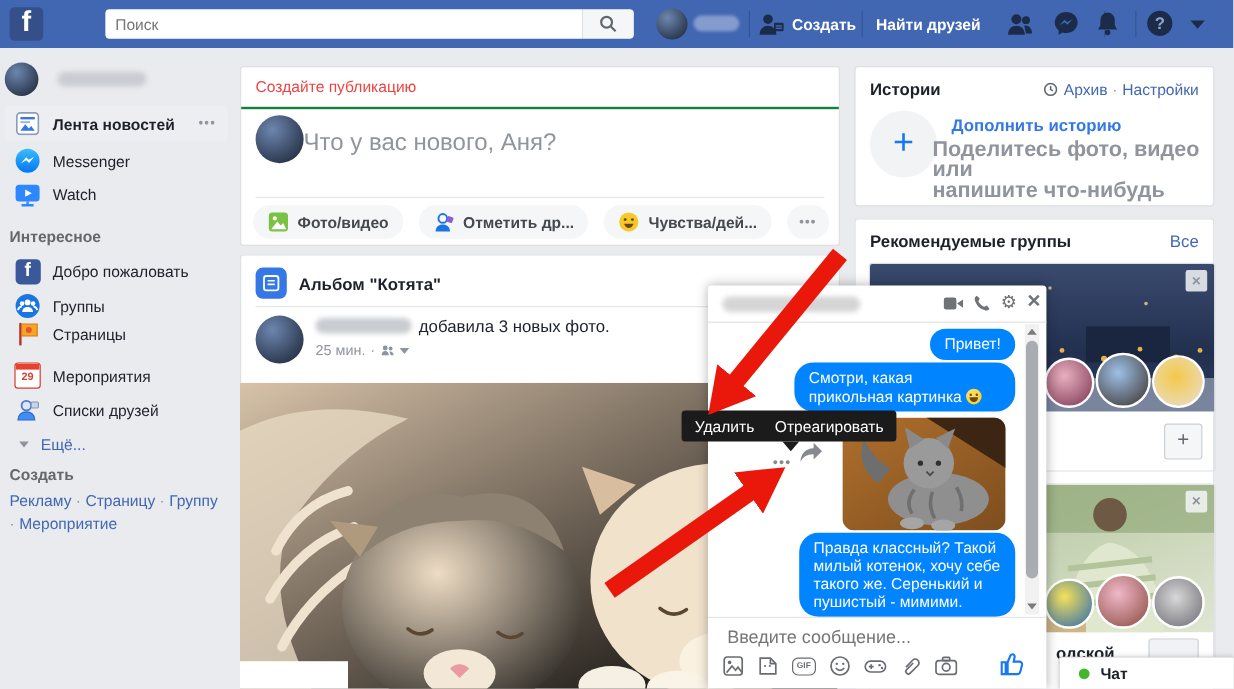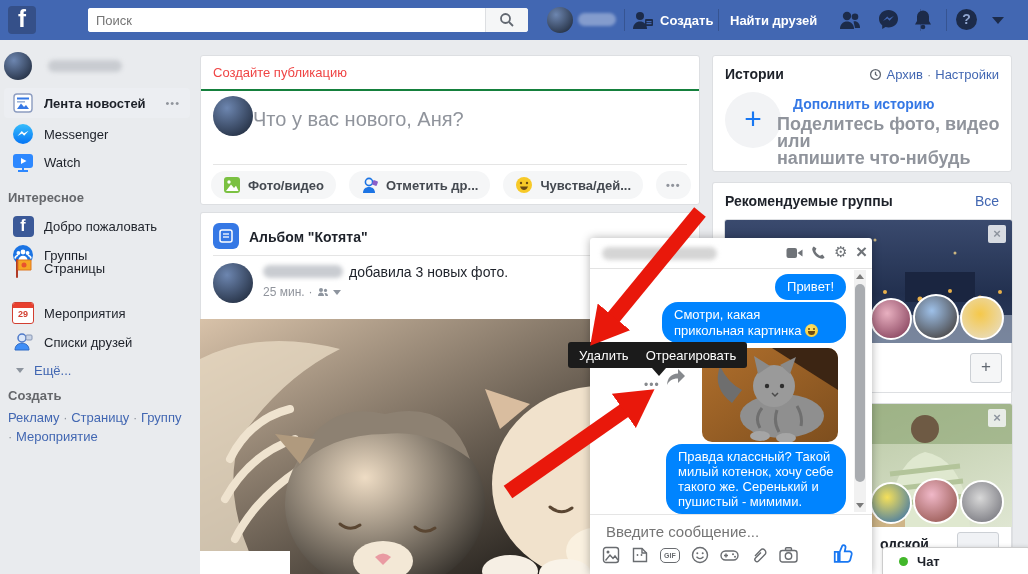--- a/index.html
+++ b/index.html
@@ -156,21 +156,21 @@
             <circle cx="11" cy="8" r="2.4" fill="#fff"></circle>
             <circle cx="6.4" cy="9" r="1.9" fill="#fff"></circle>
             <circle cx="15.6" cy="9" r="1.9" fill="#fff"></circle>
             <path d="M6.5 16c0-2.6 2-4.2 4.5-4.2s4.5 1.6 4.5 4.2z" fill="#fff"></path>
             <path d="M3 14.5c.3-1.8 1.6-3 3.2-3.2" stroke="#fff" stroke-width="1.6" fill="none"></path>
             <path d="M19 14.5c-.3-1.8-1.6-3-3.2-3.2" stroke="#fff" stroke-width="1.6" fill="none"></path>
           </svg>
         </span>
       <span class="lbl">Группы</span>
     </div>
-    <div class="sbrow" style="top:254px;text-align:right;">
+    <div class="sbrow" style="top:264px;text-align:right;">
       <span class="iconbox" style="margin-left:8px;">
           <svg width="22" height="22" viewBox="0 0 22 22">
             <rect x="4" y="2" width="2" height="19" rx="1" fill="#b03a26"></rect>
             <rect x="6" y="3" width="13" height="10" fill="#f5a623"></rect>
             <path d="M6 3h13v10H6z" fill="none" stroke="#e0771e" stroke-width="1"></path>
             <circle cx="12" cy="8" r="2.5" fill="#e8522e"></circle>
           </svg>
         </span>
       <span class="lbl">Страницы</span>
     </div>

